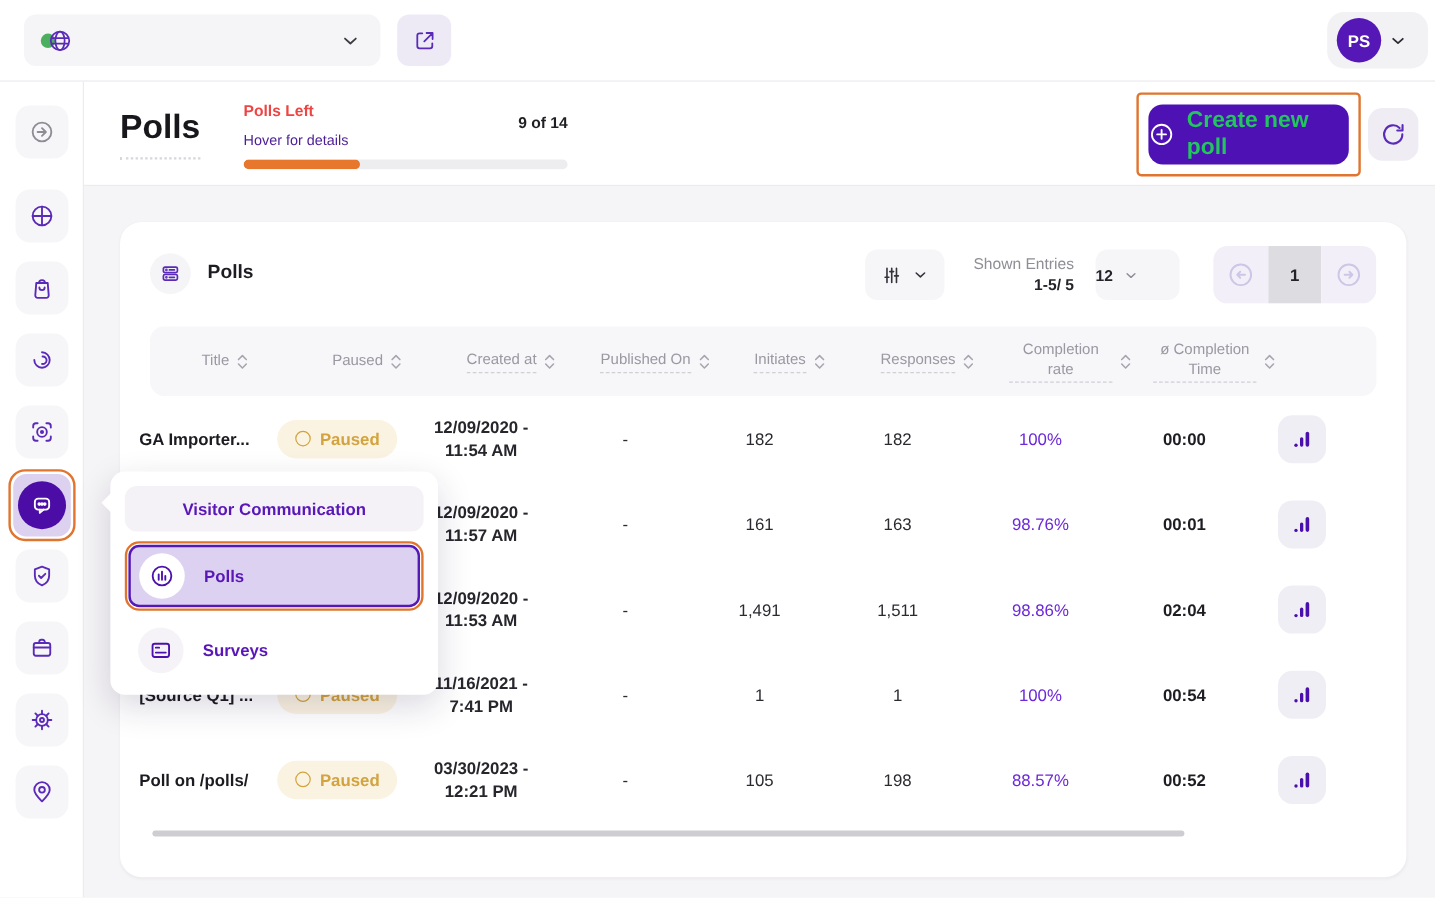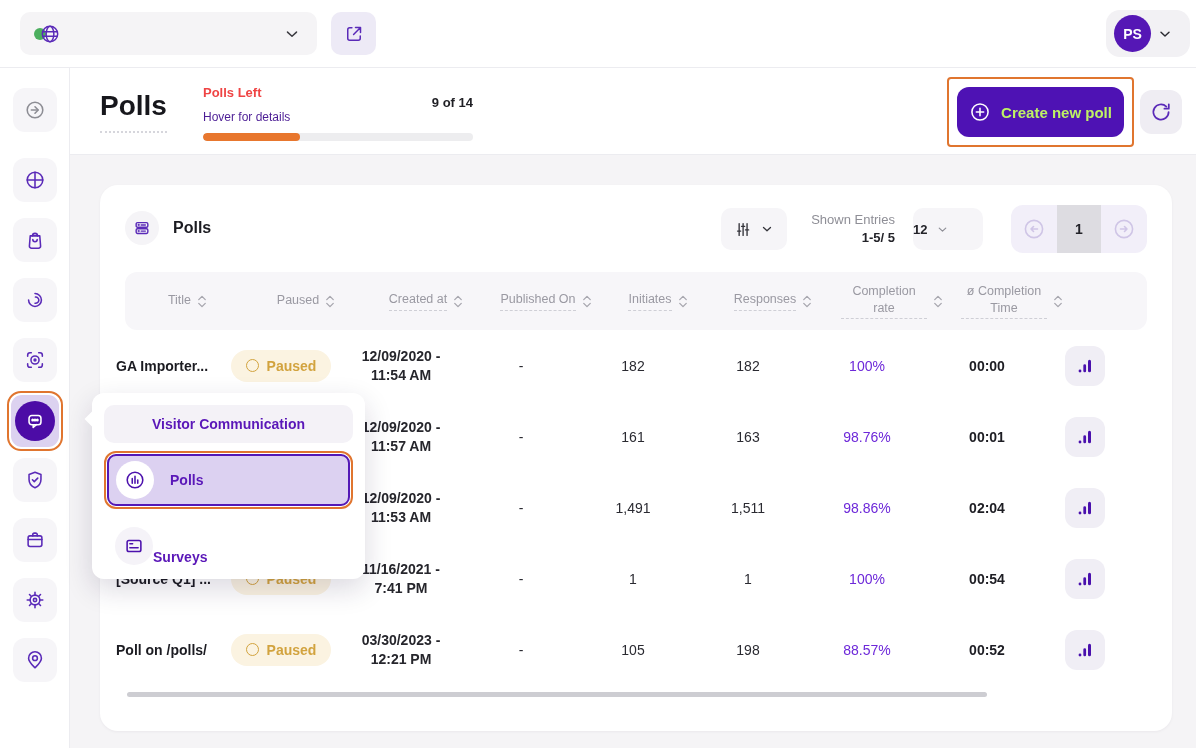--- a/index.html
+++ b/index.html
@@ -32,21 +32,21 @@
   
   #pagehead{position:absolute;left:70px;top:68px;width:1126px;height:87px;background:#fff;border-bottom:1px solid #ececf0;z-index:10}
   .page-title{position:absolute;left:30px;top:22px;font-size:28px;font-weight:bold;color:#17171c;border-bottom:2px dotted #d6d6dc;padding-bottom:9px}
   .quota{position:absolute;left:133px;top:17px;width:270px}
   .quota-label{font-size:13px;font-weight:bold;color:#ef4444}
   .quota-hint{font-size:12px;color:#4c1d95;margin-top:10px;cursor:pointer}
   .quota-bar{margin-top:9px;width:270px;height:8px;border-radius:4px;background:#ededef;overflow:hidden}
   .quota-fill{width:36%;height:100%;background:#e8772e;border-radius:4px}
   .quota-value{position:absolute;left:300px;top:27px;width:103px;text-align:right;font-size:13px;font-weight:bold;color:#1f1f24}
   .create-annot{position:absolute;left:877px;top:9px;width:187px;height:70px;border:2px solid #e0752f;border-radius:4px}
-  .create-btn{position:absolute;left:8px;top:8px;width:167px;height:50px;background:#4e12b4;border-radius:12px;display:flex;align-items:center;justify-content:center;gap:10px;color:#bef264;font-size:15px;font-weight:bold;cursor:pointer}
+  .create-btn{position:absolute;left:8px;top:8px;width:167px;height:50px;background:#4e12b4;border-radius:12px;display:flex;align-items:center;justify-content:center;gap:10px;color:#22c55e;font-size:19px;font-weight:bold;cursor:pointer}
   .refresh-btn{position:absolute;left:1070px;top:22px;width:42px;height:44px;background:#efedf3;border-radius:12px;display:flex;align-items:center;justify-content:center;cursor:pointer;color:#5a2ab8}
 
   
   #card{position:absolute;left:100px;top:185px;width:1072px;height:546px;background:#fff;border-radius:18px;box-shadow:0 1px 3px rgba(30,20,60,.05);z-index:5}
   .card-head{position:relative;height:87px}
   .card-head-left{position:absolute;left:25px;top:26px;display:flex;align-items:center;gap:14px}
   .db-circle{width:34px;height:34px;border-radius:50%;background:#f5f4f7;display:flex;align-items:center;justify-content:center;color:#5a2ab8}
   .card-title{font-size:16px;font-weight:bold;color:#1c1c22}
   .card-head-right{position:absolute;right:25px;top:20px;display:flex;align-items:center}
   .filter-btn{width:66px;height:42px;background:#f6f5f8;border-radius:10px;display:flex;align-items:center;justify-content:center;gap:7px;color:#33333a;cursor:pointer}
@@ -75,21 +75,21 @@
   .stat-btn{width:40px;height:40px;border-radius:12px;background:#f0eef5;display:flex;align-items:center;justify-content:center;cursor:pointer}
   .hscroll{position:absolute;left:27px;top:507px;width:860px;height:5px;border-radius:3px;background:#cdcdd2;cursor:pointer}
 
   
   #flyout{position:absolute;left:92px;top:393px;width:273px;height:186px;background:#fff;border-radius:12px;box-shadow:0 10px 28px rgba(30,20,60,.16);z-index:50;padding:12px}
   .flyout-arrow{position:absolute;left:-5px;top:20px;width:12px;height:12px;background:#fff;transform:rotate(45deg)}
   .menu-title{height:38px;background:#f4f2f7;border-radius:10px;display:flex;align-items:center;justify-content:center;color:#5a17b8;font-size:14px;font-weight:bold}
   .menu-item-annot{margin-top:8px;border:2px solid #e0752f;border-radius:12px;padding:1px}
   .menu-item-active{border:2px solid #5318b6;border-radius:9px;background:#dcd1f1;height:52px;display:flex;align-items:center;gap:16px;padding:0 7px;cursor:pointer}
   .menu-icon-circle{width:38px;height:38px;border-radius:50%;background:#fff;display:flex;align-items:center;justify-content:center;color:#4c11ad}
-  .menu-item{margin-top:10px;height:46px;display:flex;align-items:flex-end;padding:0 11px;cursor:pointer}
+  .menu-item{margin-top:10px;height:46px;display:flex;align-items:center;gap:16px;padding:0 11px;cursor:pointer}
   .menu-item .menu-icon-circle{background:#f5f3f8}
   .menu-label{font-size:14px;font-weight:bold;color:#5a17b8}
 
   svg{display:block}
 </style>
 </head>
 <body>
 
 <div id="app">
 

